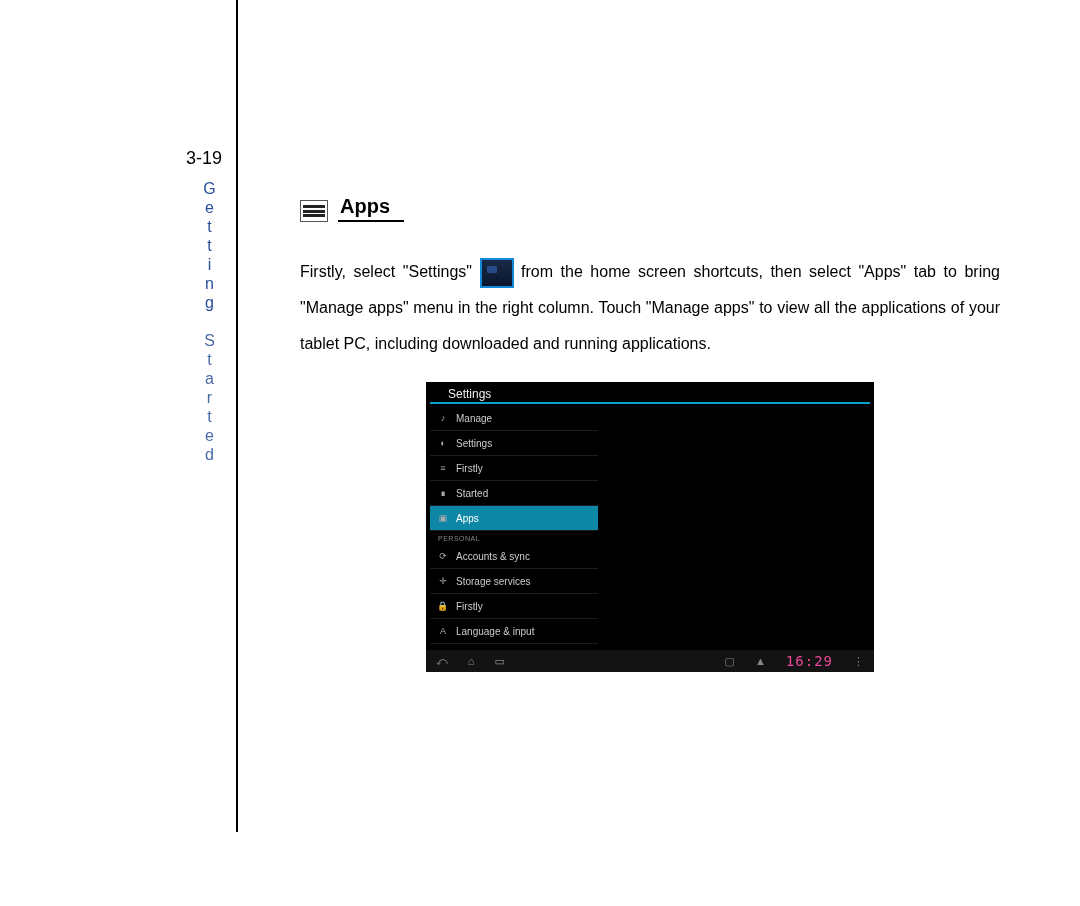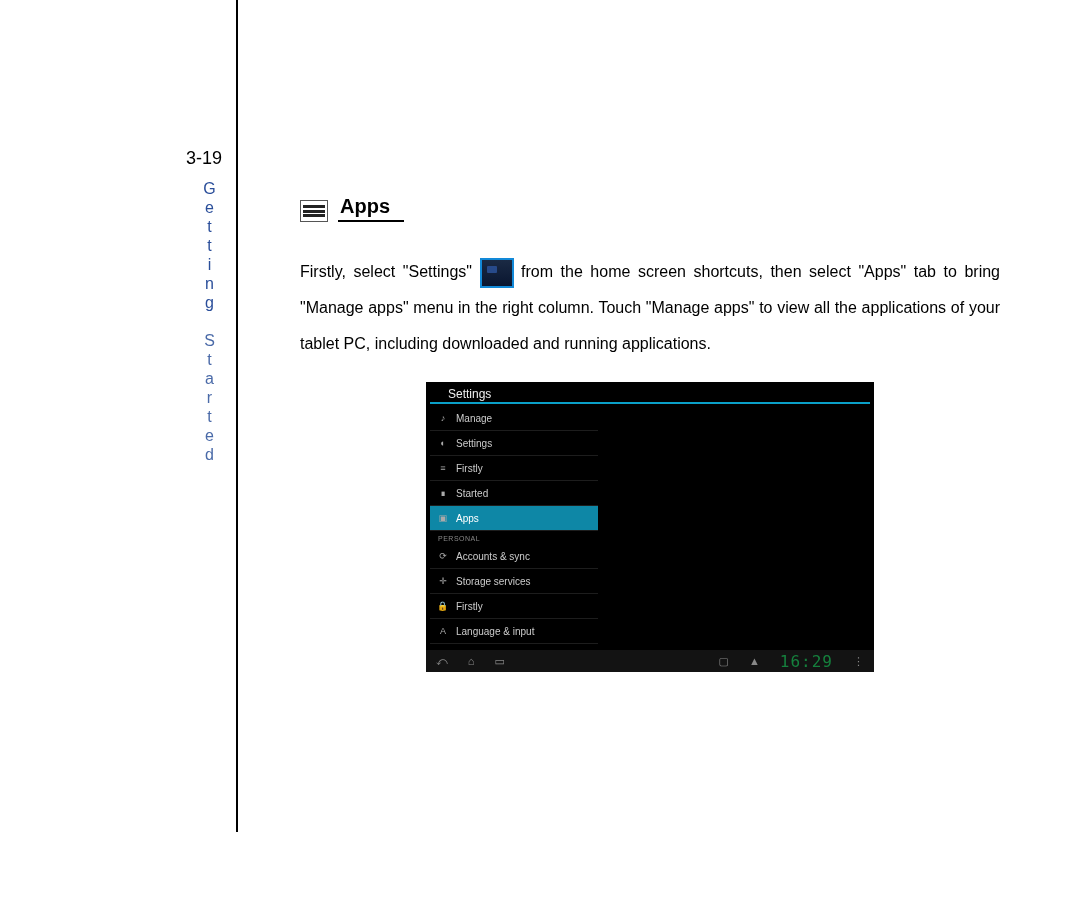--- a/index.html
+++ b/index.html
@@ -22,21 +22,21 @@
   .ss-left{position:absolute;top:24px;left:4px;width:168px;bottom:24px;overflow:hidden;}
   .ss-item{display:flex;align-items:center;gap:8px;height:24px;padding:0 8px;border-bottom:1px solid #1d1d1d;font-size:10px;}
   .ss-item .ic{width:10px;height:10px;display:inline-flex;align-items:center;justify-content:center;font-size:9px;color:#aaa;}
   .ss-item.sel{background:#0e87a6;color:#fff;}
   .ss-section{font-size:7px;color:#888;padding:4px 8px 2px;letter-spacing:0.5px;}
   .ss-right{position:absolute;top:34px;left:178px;right:6px;}
   .ss-right .t1{color:#eee;font-size:10px;}
   .ss-right .t2{color:#777;font-size:7px;margin-top:2px;}
   .ss-nav{position:absolute;left:0;right:0;bottom:0;height:22px;background:#131313;display:flex;align-items:center;padding:0 10px;gap:20px;color:#888;font-size:11px;}
   .ss-nav .spacer{flex:1;}
-  .ss-nav .time{color:#15803d;font-family:monospace;font-size:16px;letter-spacing:1px;}
+  .ss-nav .time{color:#ec4899;font-family:monospace;font-size:14px;letter-spacing:1px;}
 </style>
 </head>
 <body>
 
 <div class="page">
   <div class="rule"></div>
   <div class="pageno">3-19</div>
   <div class="sidelabel">
     <span class="g">Getting</span>
     <span>Started</span>

